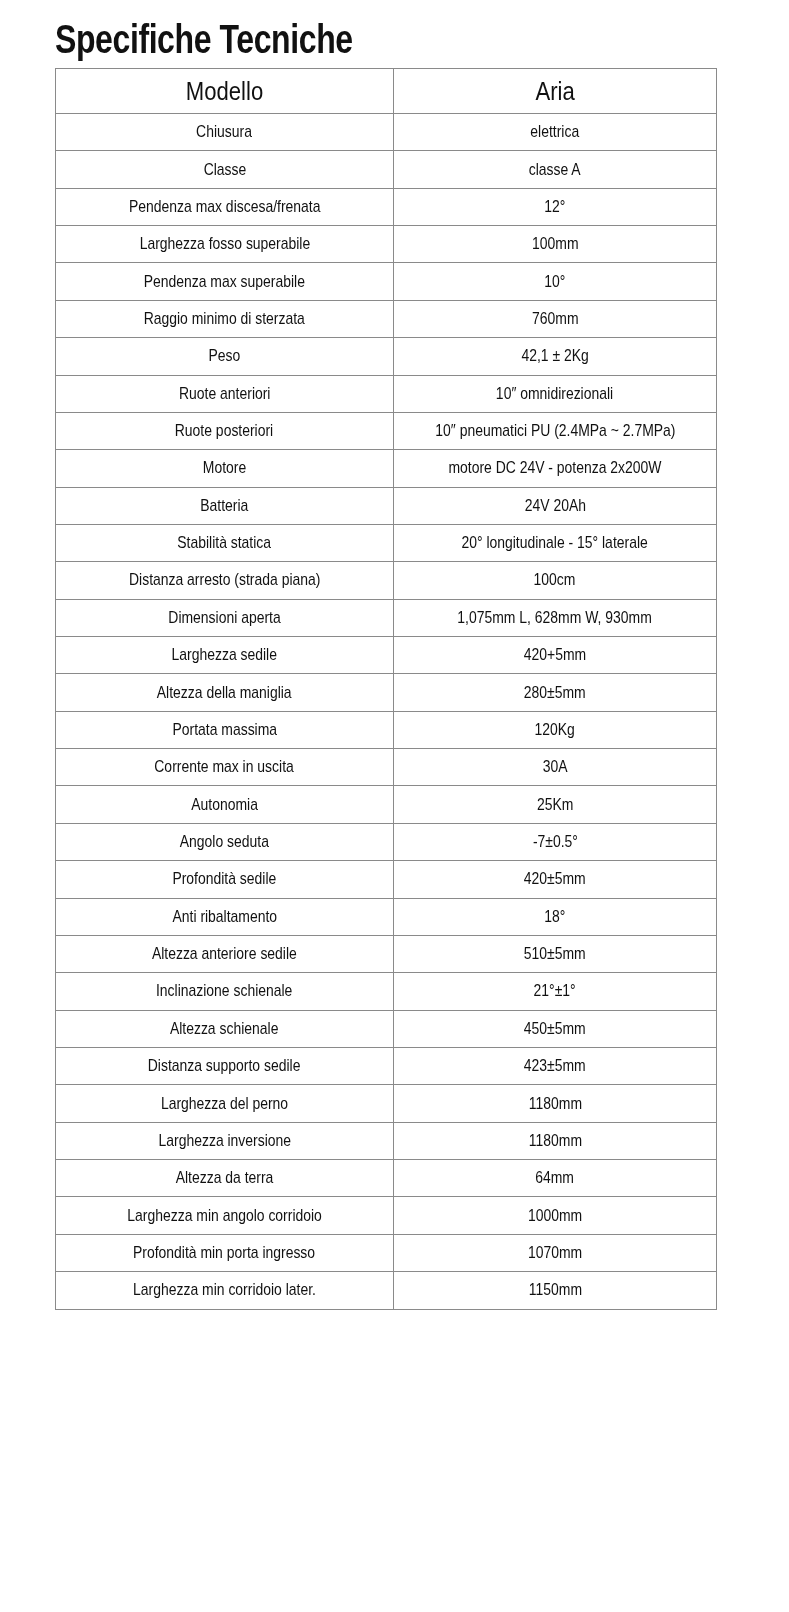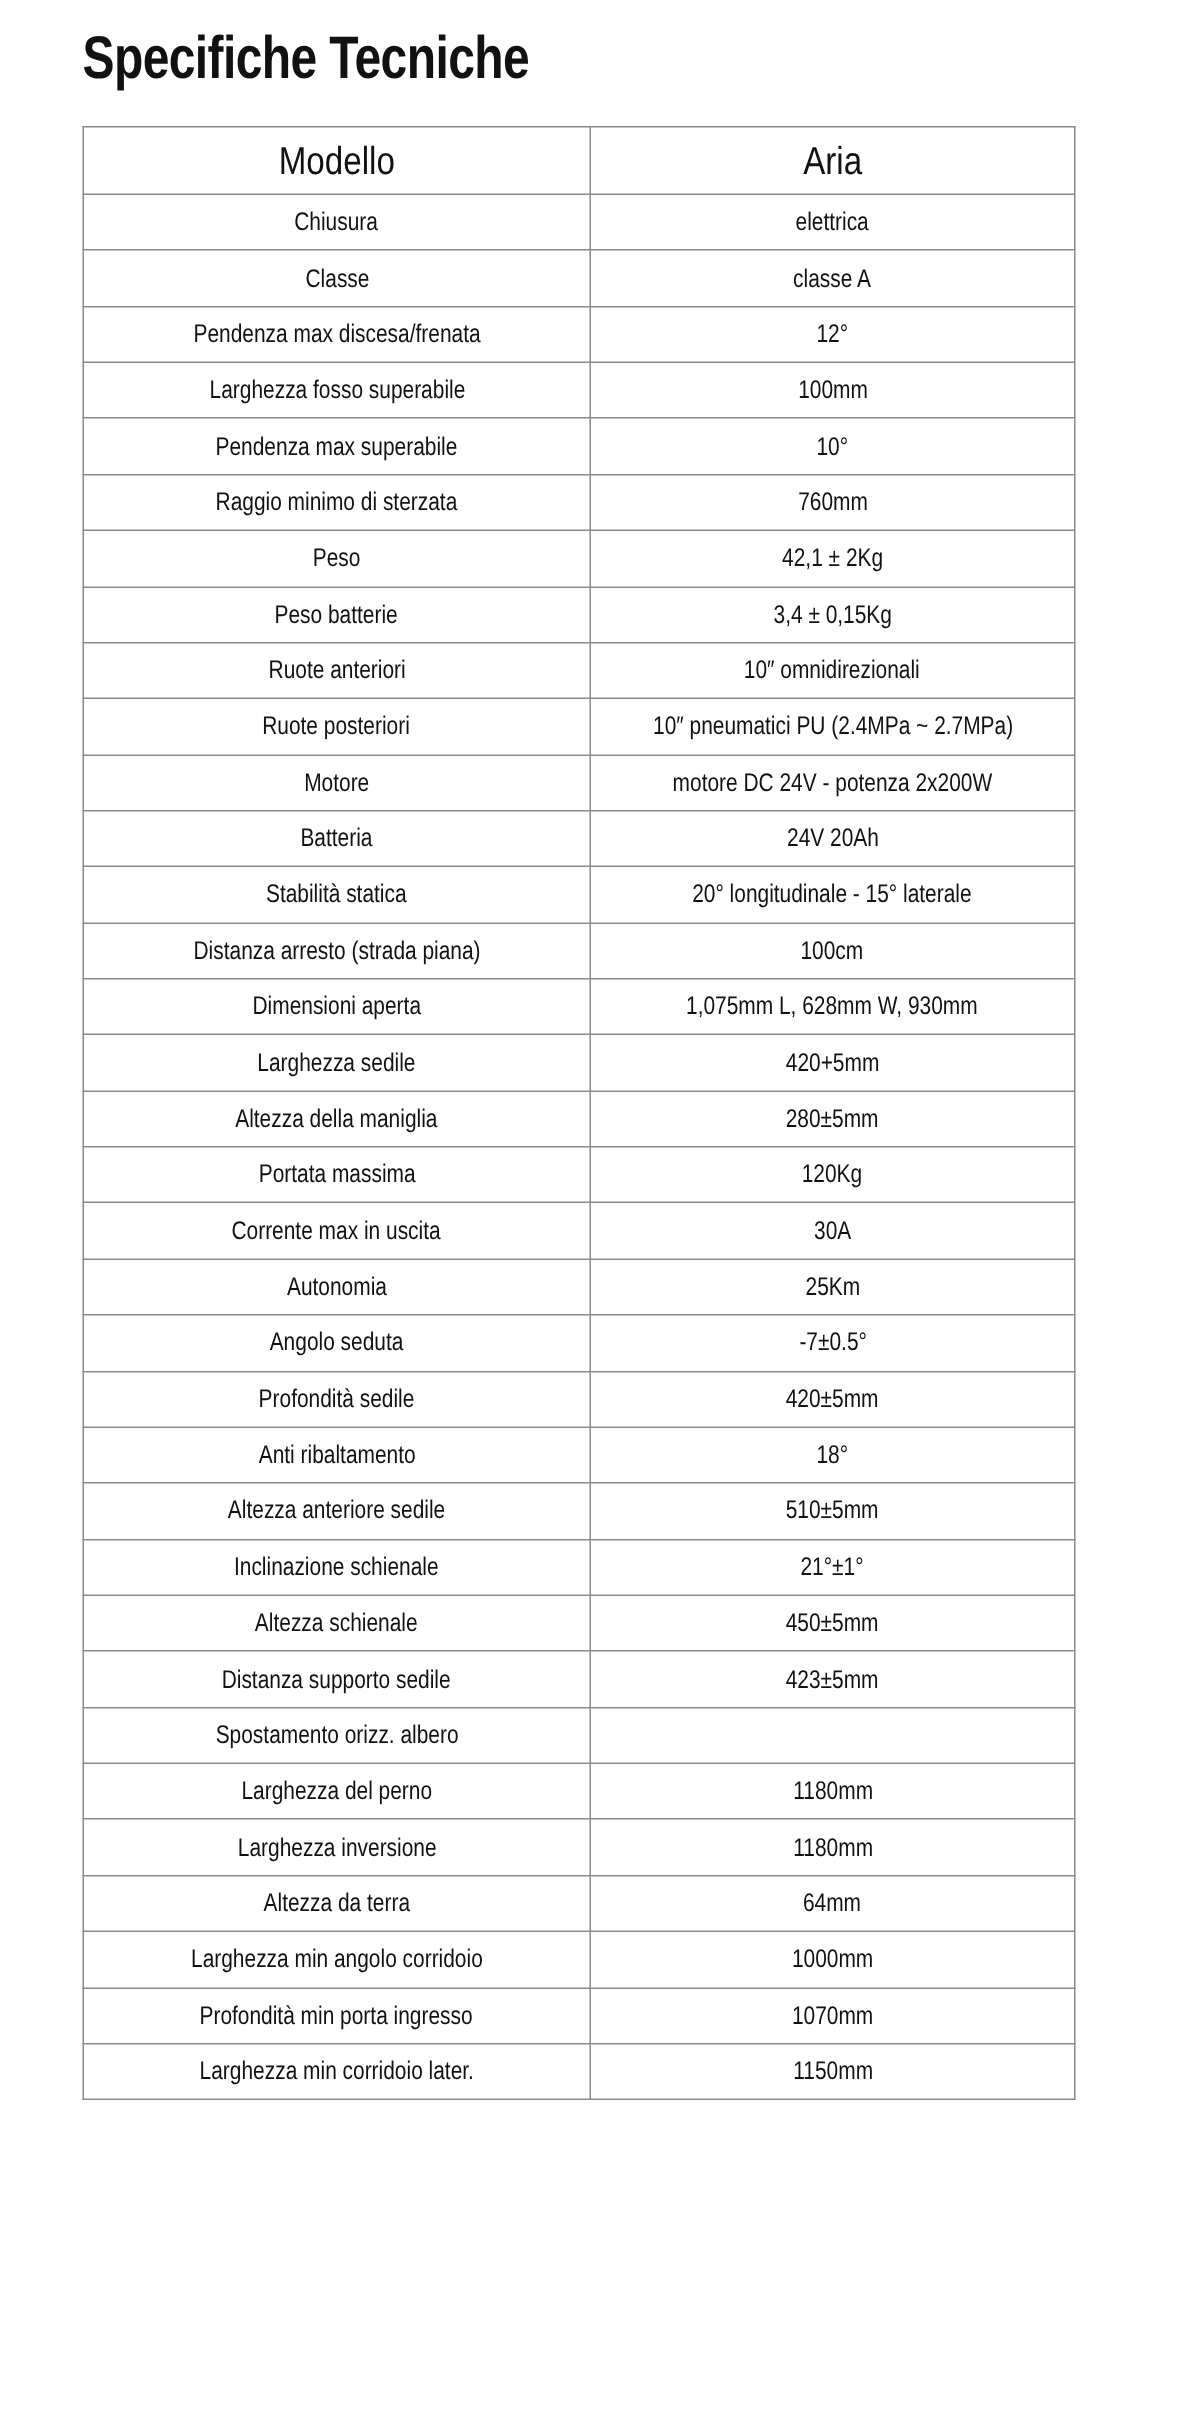--- a/index.html
+++ b/index.html
@@ -1,18 +1,18 @@
 <!DOCTYPE html>
 <html><head>
   <meta charset="utf-8">
   <style>
     html, body { margin: 0; padding: 0; background: #ffffff; }
     body { width: 789px; height: 1612px; position: relative; overflow: hidden; font-family: "Liberation Sans", sans-serif; color: #111; }
     .title { position: absolute; left: 55px; top: 14px; height: 50px; line-height: 50px; font-weight: bold; font-size: 40px; white-space: nowrap; transform-origin: left center; transform: scaleX(0.80); letter-spacing: -0.5px; }
-    table.spec { position: absolute; left: 55px; top: 68px; width: 661px; border-collapse: collapse; table-layout: fixed; margin-top: 16px; }
+    table.spec { position: absolute; left: 55px; top: 68px; width: 661px; border-collapse: collapse; table-layout: fixed; }
     table.spec td { border: 1px solid #8a8a8a; text-align: center; vertical-align: middle; padding: 0; overflow: hidden; white-space: nowrap; }
     table.spec col.c1 { width: 338px; }
     table.spec col.c2 { width: 323px; }
     tr.head td { height: 44px; font-size: 26px; }
     tr.row td { height: 36.36px; font-size: 17px; }
     .nar { display: inline-block; transform: scaleX(0.82); transform-origin: center center; }
     tr.head .nar { transform: scaleX(0.85); }
   </style>
 </head>
 <body>
@@ -49,24 +49,20 @@
         <td><span class="nar">Pendenza max superabile</span></td>
         <td><span class="nar">10°</span></td>
       </tr>
       <tr class="row">
         <td><span class="nar">Raggio minimo di sterzata</span></td>
         <td><span class="nar">760mm</span></td>
       </tr>
       <tr class="row">
         <td><span class="nar">Peso</span></td>
         <td><span class="nar">42,1 ± 2Kg</span></td>
-      </tr>
-      <tr class="row">
-        <td><span class="nar">Peso batterie</span></td>
-        <td><span class="nar">3,4 ± 0,15Kg</span></td>
       </tr>
       <tr class="row">
         <td><span class="nar">Ruote anteriori</span></td>
         <td><span class="nar">10″ omnidirezionali</span></td>
       </tr>
       <tr class="row">
         <td><span class="nar">Ruote posteriori</span></td>
         <td><span class="nar">10″ pneumatici PU (2.4MPa ~ 2.7MPa)</span></td>
       </tr>
       <tr class="row">
@@ -131,24 +127,20 @@
       </tr>
       <tr class="row">
         <td><span class="nar">Altezza schienale</span></td>
         <td><span class="nar">450±5mm</span></td>
       </tr>
       <tr class="row">
         <td><span class="nar">Distanza supporto sedile</span></td>
         <td><span class="nar">423±5mm</span></td>
       </tr>
       <tr class="row">
-        <td><span class="nar">Spostamento orizz. albero</span></td>
-        <td><span class="nar"></span></td>
-      </tr>
-      <tr class="row">
         <td><span class="nar">Larghezza del perno</span></td>
         <td><span class="nar">1180mm</span></td>
       </tr>
       <tr class="row">
         <td><span class="nar">Larghezza inversione</span></td>
         <td><span class="nar">1180mm</span></td>
       </tr>
       <tr class="row">
         <td><span class="nar">Altezza da terra</span></td>
         <td><span class="nar">64mm</span></td>

